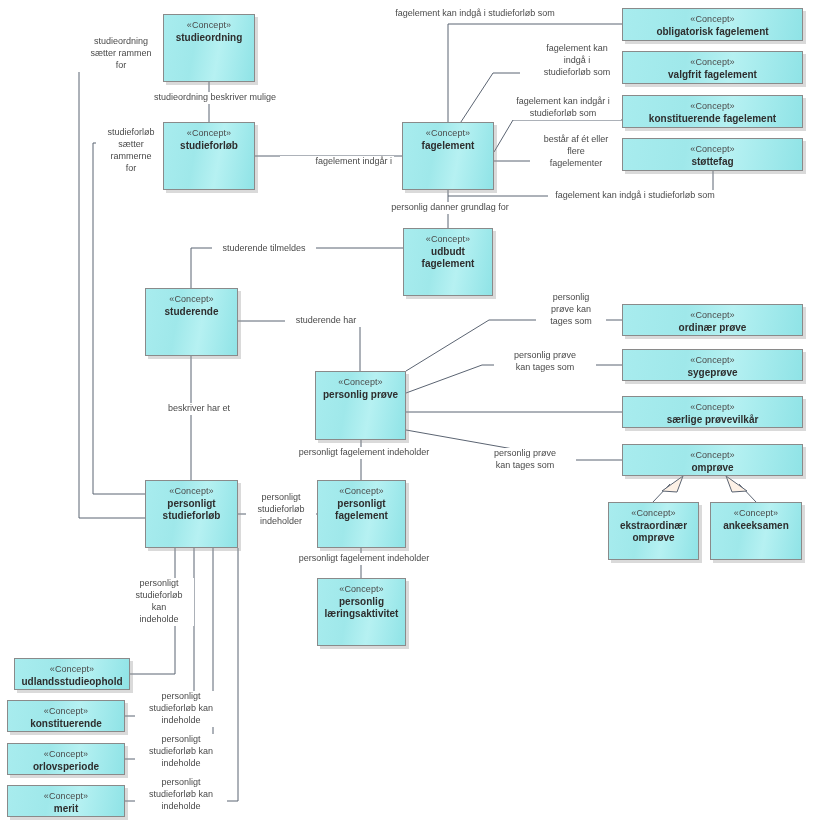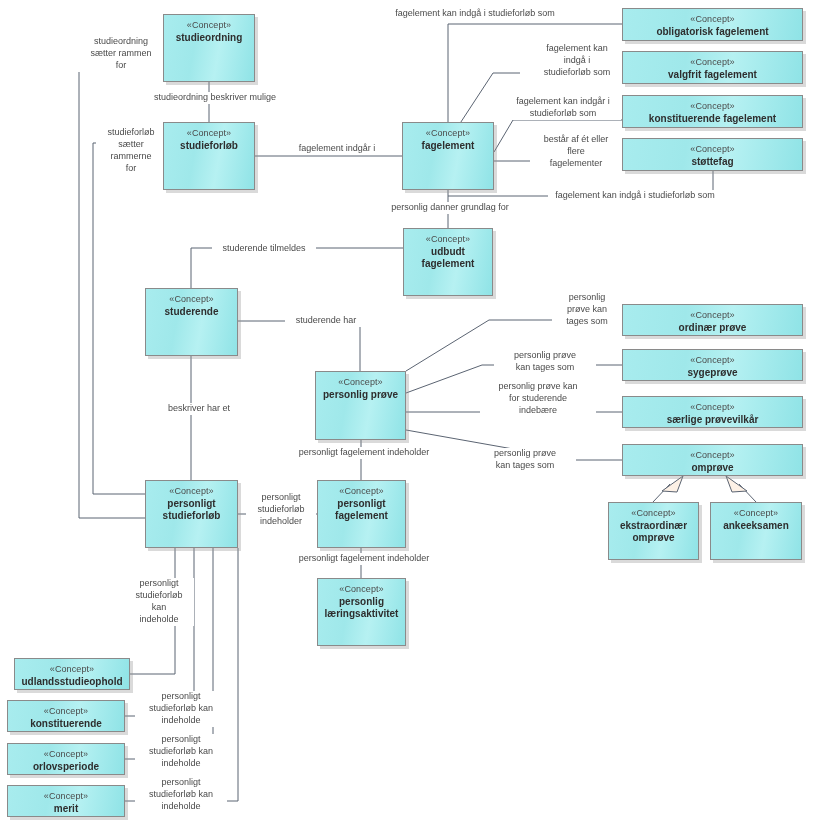--- a/index.html
+++ b/index.html
@@ -120,43 +120,40 @@
   </svg>
 
   <div class="lbl" style="left:76px;top:36px;width:86px;">studieordning
 sætter rammen
 for</div>
   <div class="lbl" style="left:143px;top:92px;width:140px;">studieordning beskriver mulige</div>
   <div class="lbl" style="left:96px;top:127px;width:66px;">studieforløb
 sætter
 rammerne
 for</div>
-  <div class="lbl" style="left:280px;top:143px;width:110px;">fagelement indgår i</div>
+  <div class="lbl" style="left:280px;top:156px;width:110px;text-align:right;">fagelement indgår i</div>
   <div class="lbl" style="left:388px;top:8px;width:170px;">fagelement kan indgå i studieforløb som</div>
   <div class="lbl" style="left:520px;top:43px;width:110px;">fagelement kan
 indgå i
 studieforløb som</div>
   <div class="lbl" style="left:505px;top:96px;width:112px;">fagelement kan indgår i
 studieforløb som</div>
   <div class="lbl" style="left:530px;top:134px;width:88px;">består af ét eller
 flere
 fagelementer</div>
   <div class="lbl" style="left:548px;top:190px;width:170px;">fagelement kan indgå i studieforløb som</div>
   <div class="lbl" style="left:378px;top:202px;width:140px;">personlig danner grundlag for</div>
   <div class="lbl" style="left:212px;top:243px;width:100px;">studerende tilmeldes</div>
   <div class="lbl" style="left:285px;top:315px;width:78px;">studerende har</div>
   <div class="lbl" style="left:152px;top:403px;width:90px;">beskriver har et</div>
-  <div class="lbl" style="left:552px;top:292px;width:66px;">personlig
+  <div class="lbl" style="left:536px;top:292px;width:66px;">personlig
 prøve kan
 tages som</div>
   <div class="lbl" style="left:494px;top:350px;width:98px;">personlig prøve
 kan tages som</div>
-  <div class="lbl" style="left:480px;top:381px;width:112px;">personlig prøve kan
-for studerende
-indebære</div>
   <div class="lbl" style="left:474px;top:448px;width:98px;">personlig prøve
 kan tages som</div>
   <div class="lbl" style="left:287px;top:447px;width:150px;">personligt fagelement indeholder</div>
   <div class="lbl" style="left:246px;top:492px;width:66px;">personligt
 studieforløb
 indeholder</div>
   <div class="lbl" style="left:287px;top:553px;width:150px;">personligt fagelement indeholder</div>
   <div class="lbl" style="left:124px;top:578px;width:66px;">personligt
 studieforløb
 kan

